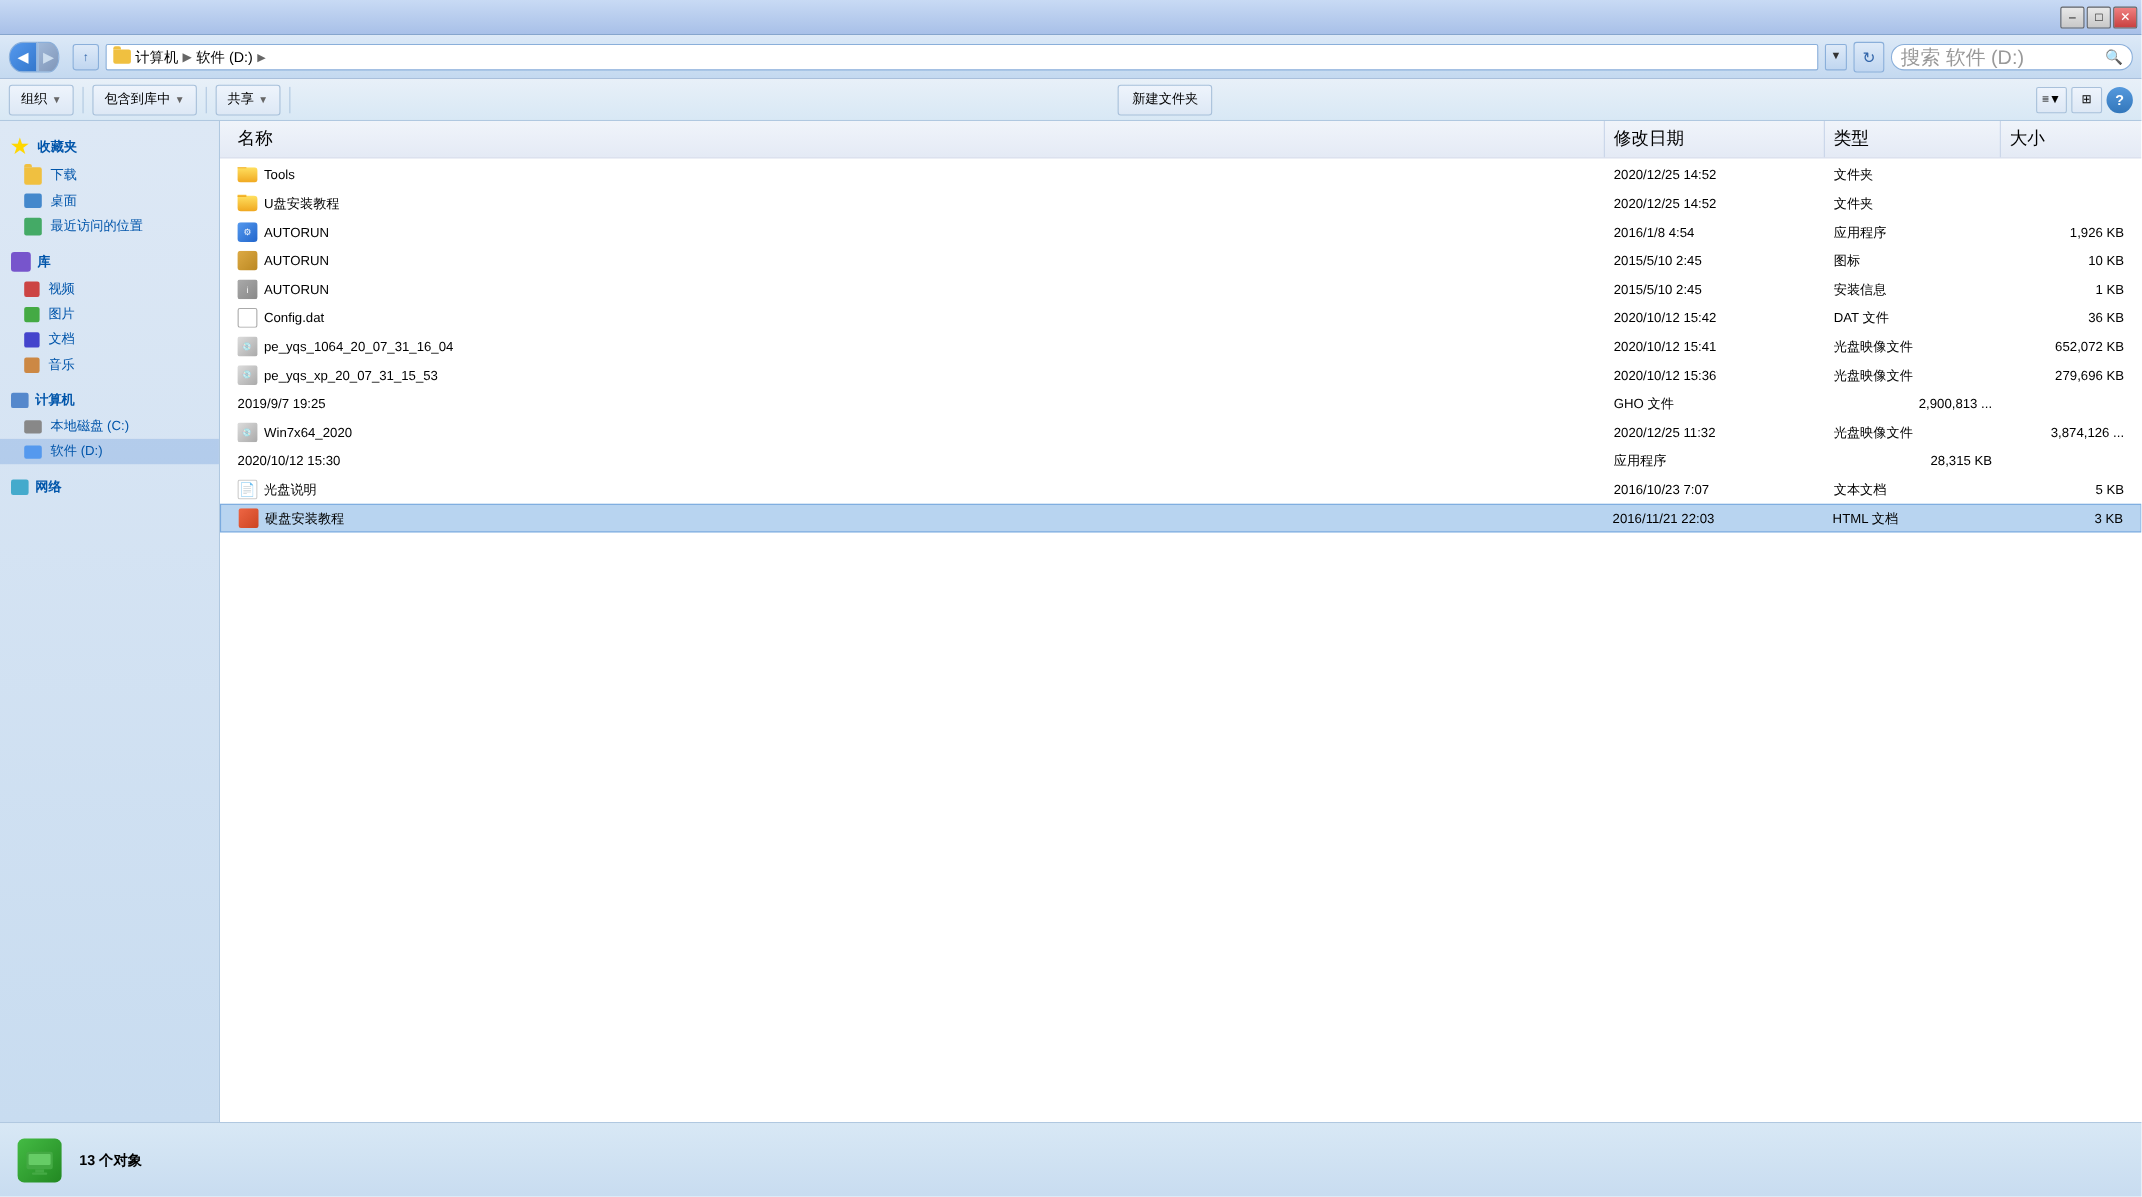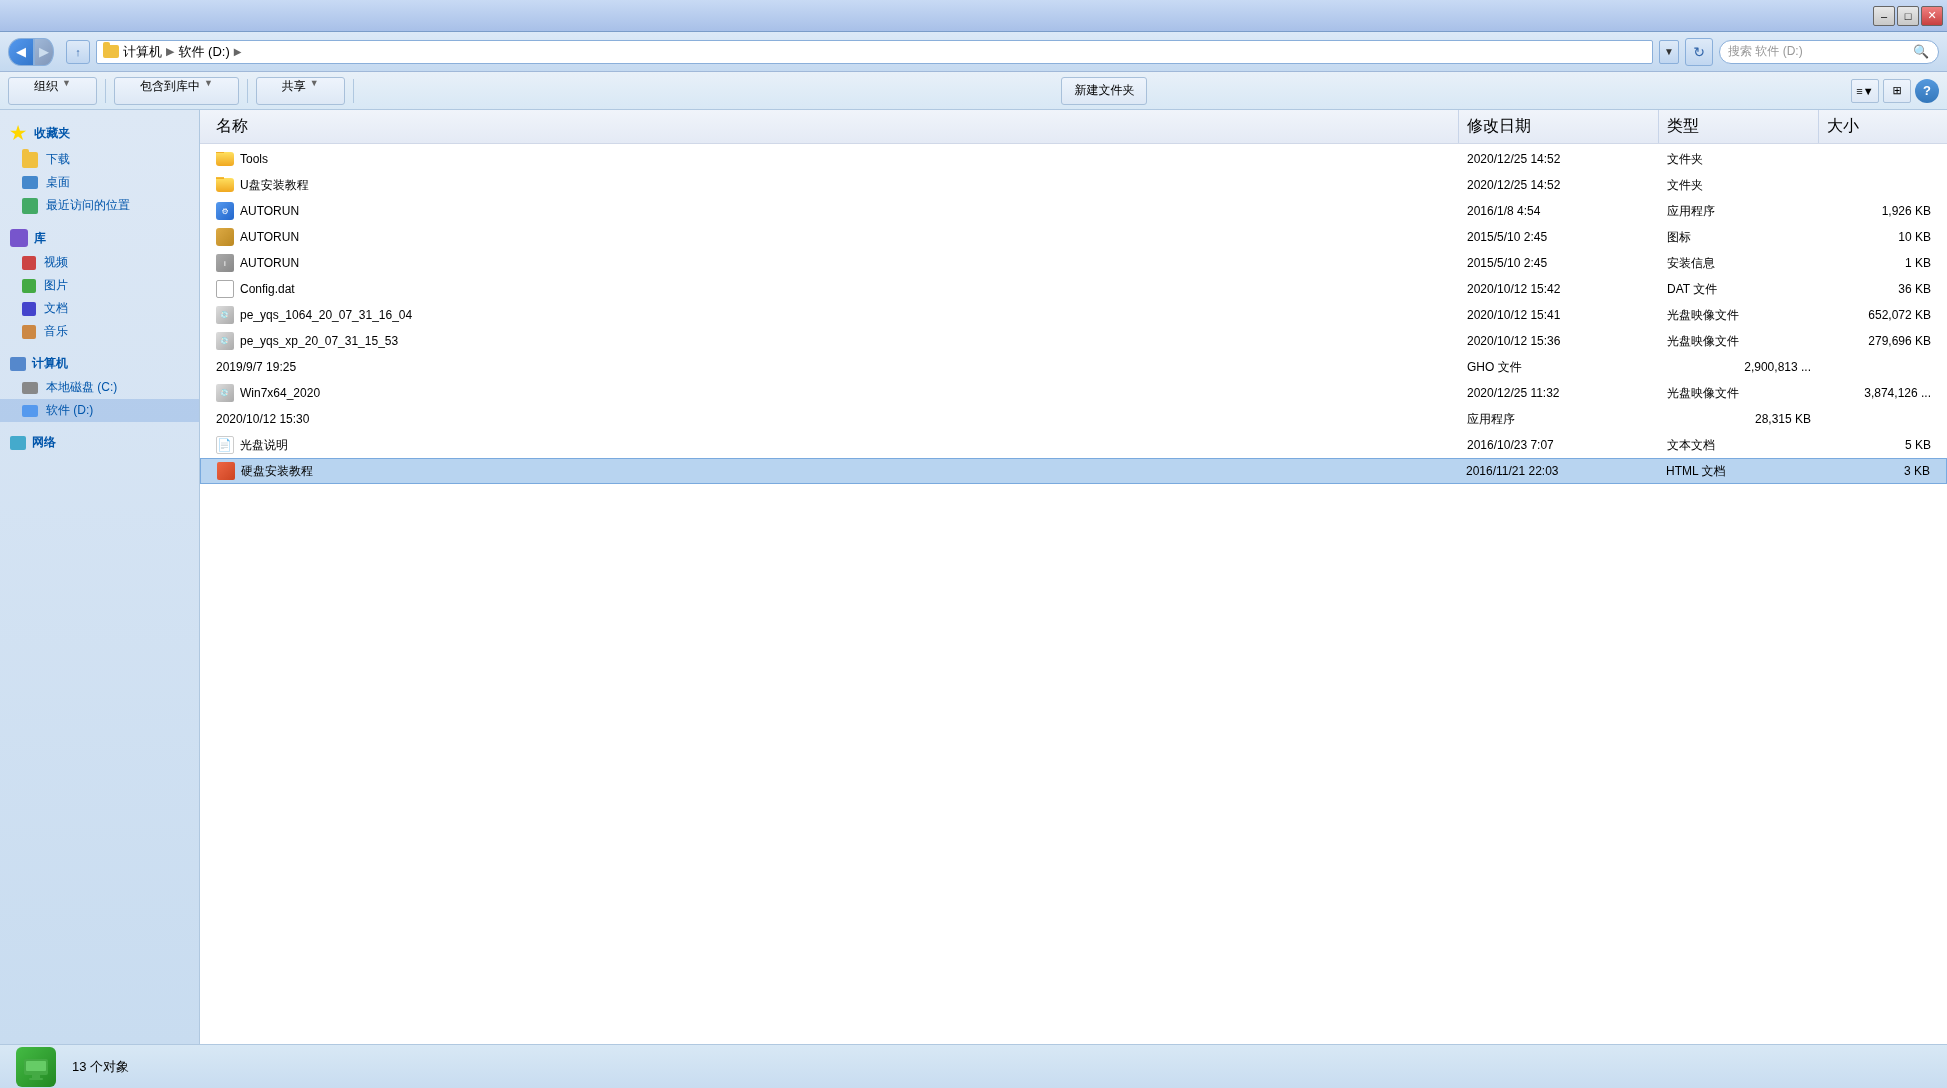--- a/index.html
+++ b/index.html
@@ -130,26 +130,26 @@
       height: 38px;
       background: linear-gradient(to bottom, #e8f0f8 0%, #d8e8f5 100%);
       display: flex;
       align-items: center;
       padding: 0 8px;
       gap: 4px;
       border-bottom: 1px solid #b0c8e0;
     }
     .toolbar-btn {
       height: 28px;
-      padding: 0 25px;
+      padding: 0 10px;
       background: linear-gradient(to bottom, #eef4fc, #dde8f5);
       border: 1px solid #a8c0da;
       border-radius: 3px;
       display: flex;
-      align-items: flex-start;
+      align-items: center;
       gap: 4px;
       cursor: pointer;
       font-size: 12px;
       color: #000;
       white-space: nowrap;
     }
     .toolbar-sep { width: 1px; height: 24px; background: #b0c8e0; margin: 0 4px; }
     .dropdown-arrow { font-size: 9px; color: #666; }
     .new-folder-btn {
       margin-left: auto;
@@ -504,27 +504,28 @@
       border: 1px solid #ccc;
       border-radius: 2px;
       flex-shrink: 0;
       display: flex;
       align-items: center;
       justify-content: center;
     }
 
     
     .status-bar {
-      height: 44px;
+      height: 68px;
       background: linear-gradient(to bottom, #d8e8f5 0%, #c8dcf0 100%);
       border-top: 1px solid #b0c8e0;
       display: flex;
       align-items: center;
       padding: 0 16px;
       gap: 16px;
+      font-weight: bold;
     }
     .status-icon {
       width: 40px;
       height: 40px;
       background: linear-gradient(135deg, #44bb44, #228822);
       border-radius: 6px;
       display: flex;
       align-items: center;
       justify-content: center;
       color: white;
@@ -564,21 +565,21 @@
   <div class="address-path">
     <div class="icon-folder-sm"></div>
     <span>计算机</span>
     <span class="path-sep">▶</span>
     <span>软件 (D:)</span>
     <span class="path-arrow">▶</span>
   </div>
   <div class="address-dropdown">▼</div>
   <div class="refresh-btn">↻</div>
   <div class="search-box">
-    <span style="color:#999; font-size:12px;">搜索 软件 (D:)</span>
+    <span style="color:#999; font-size:18px;">搜索 软件 (D:)</span>
     <span style="margin-left:auto; color:#888; font-size:13px;">🔍</span>
   </div>
 </div>
 
 <div class="toolbar">
   <div class="toolbar-btn">
     <span>组织</span>
     <span class="dropdown-arrow">▼</span>
   </div>
   <div class="toolbar-sep"></div>

